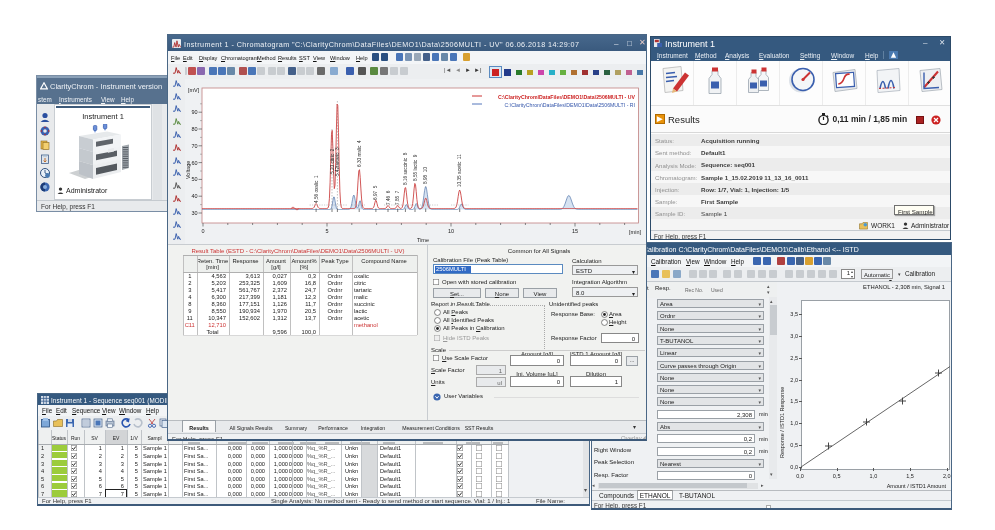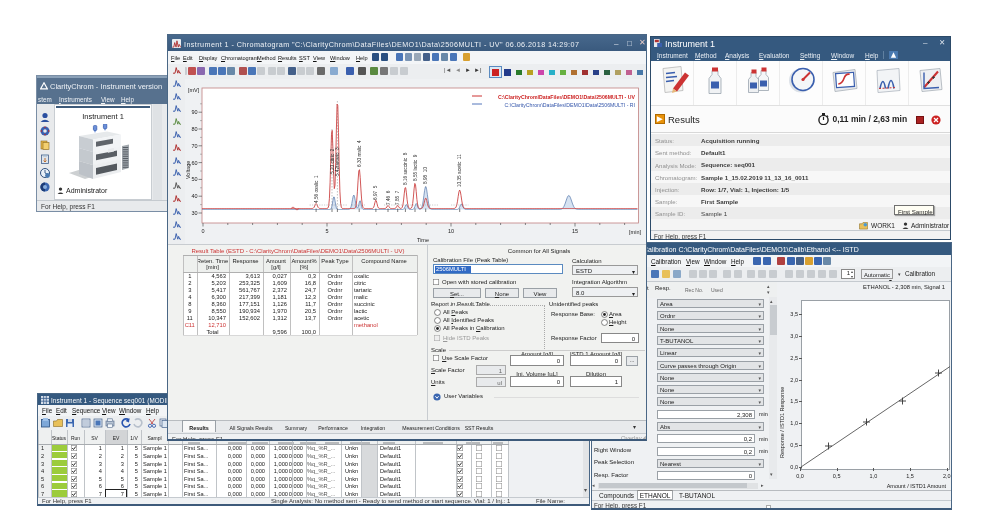--- a/index.html
+++ b/index.html
@@ -1093,21 +1093,21 @@
 <div class="ab" style="left:0px;top:69px;width:301px;height:26px;background:#fbfbfb;"></div>
 <div class="ab" style="left:4px;top:77px;width:10px;height:10px;background:#e8920a;border:1px solid #b06a00;"></div>
 <div class="t" style="left:6px;top:77.5px;font-size:7px;color:#fff;font-weight:bold;">▶</div>
 <div class="t" style="left:17px;top:77px;font-size:9.5px;color:#222;font-weight:normal;">Results</div>
 <svg class="ab" style="left:167px;top:76px" width="11" height="12" viewBox="0 0 11 12">
       <rect x="4" y="0" width="3" height="2" fill="#222"></rect>
       <circle cx="5.5" cy="7" r="4.6" fill="#fff" stroke="#222" stroke-width="1.4"></circle>
       <path d="M5.5 7 L5.5 3.8" stroke="#222" stroke-width="1.2"></path>
       <path d="M9 2.5 L10 3.8" stroke="#222" stroke-width="1.2"></path>
     </svg>
-<div class="t" style="left:181.5px;top:77px;font-size:8.5px;color:#222;font-weight:bold;">0,11 min / 2,63 min</div>
+<div class="t" style="left:181.5px;top:77px;font-size:8.5px;color:#222;font-weight:bold;">0,11 min / 1,85 min</div>
 <div class="ab" style="left:265px;top:79px;width:8px;height:8px;background:#aa2222;border:1px solid #771111;"></div>
 <svg class="ab" style="left:280px;top:78px" width="10" height="10" viewBox="0 0 10 10">
       <circle cx="5" cy="5" r="4.6" fill="#cc2222"></circle>
       <path d="M3 3 L7 7 M7 3 L3 7" stroke="#fff" stroke-width="1.3"></path>
     </svg>
 <div class="ab" style="left:0px;top:95px;width:301px;height:1px;background:#d8d8d8;"></div>
 <div class="t" style="left:147px;top:95.5px;font-size:4px;color:#888;font-weight:normal;">▴</div>
 <div class="ab" style="left:0px;top:97.0px;width:301px;height:12.2px;background:#ececec;"></div>
 <div class="t" style="left:4px;top:100.2px;font-size:6.1px;color:#909090;font-weight:normal;">Status:</div>
 <div class="t" style="left:50px;top:100.0px;font-size:6.2px;color:#3c3c3c;font-weight:bold;">Acquisition running</div>

